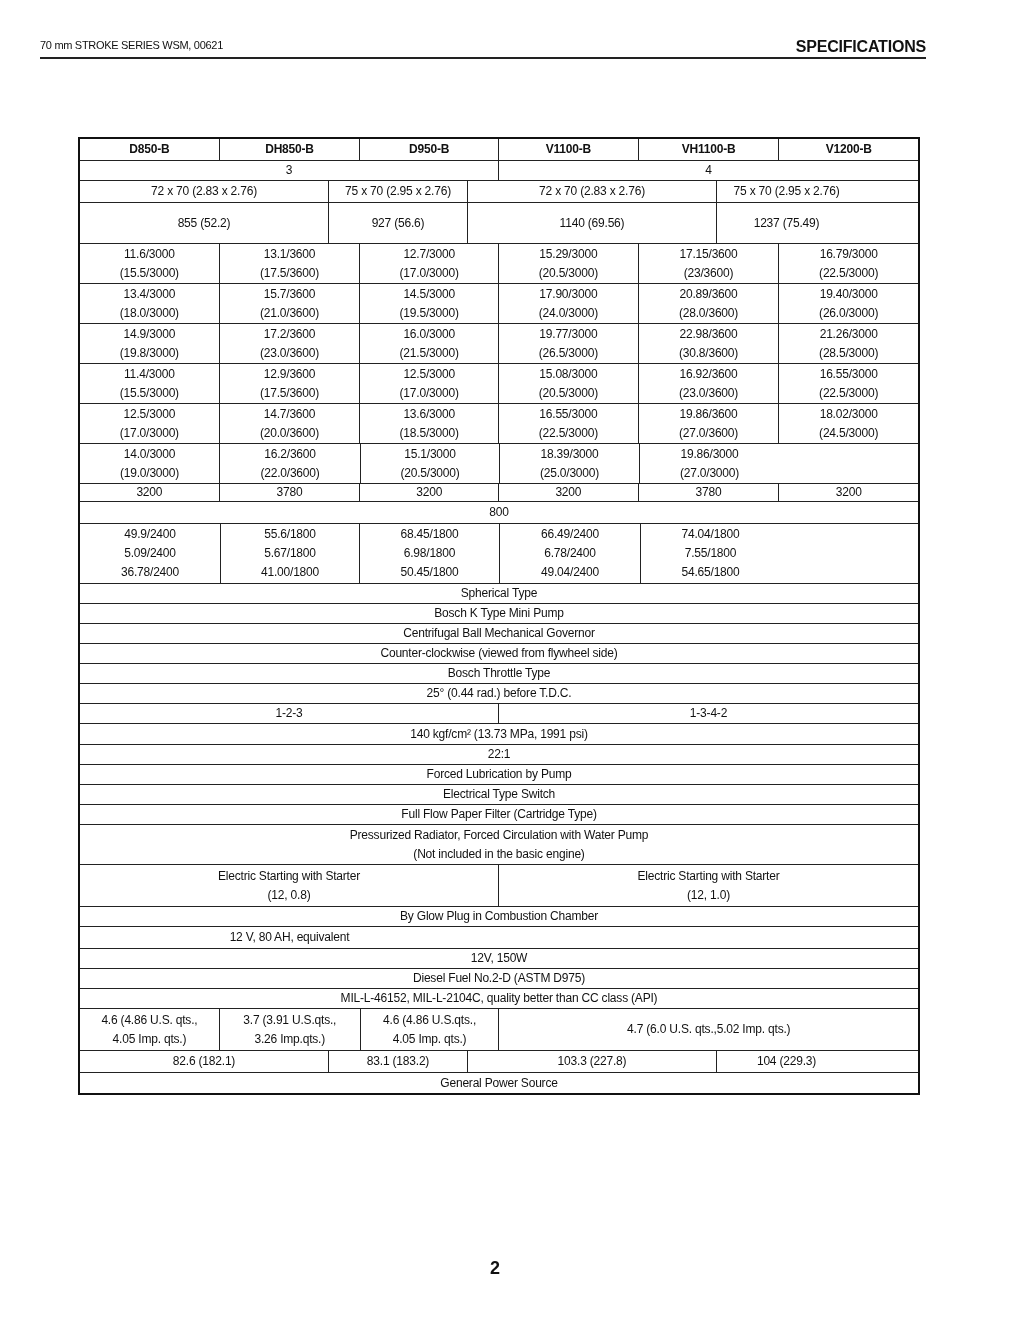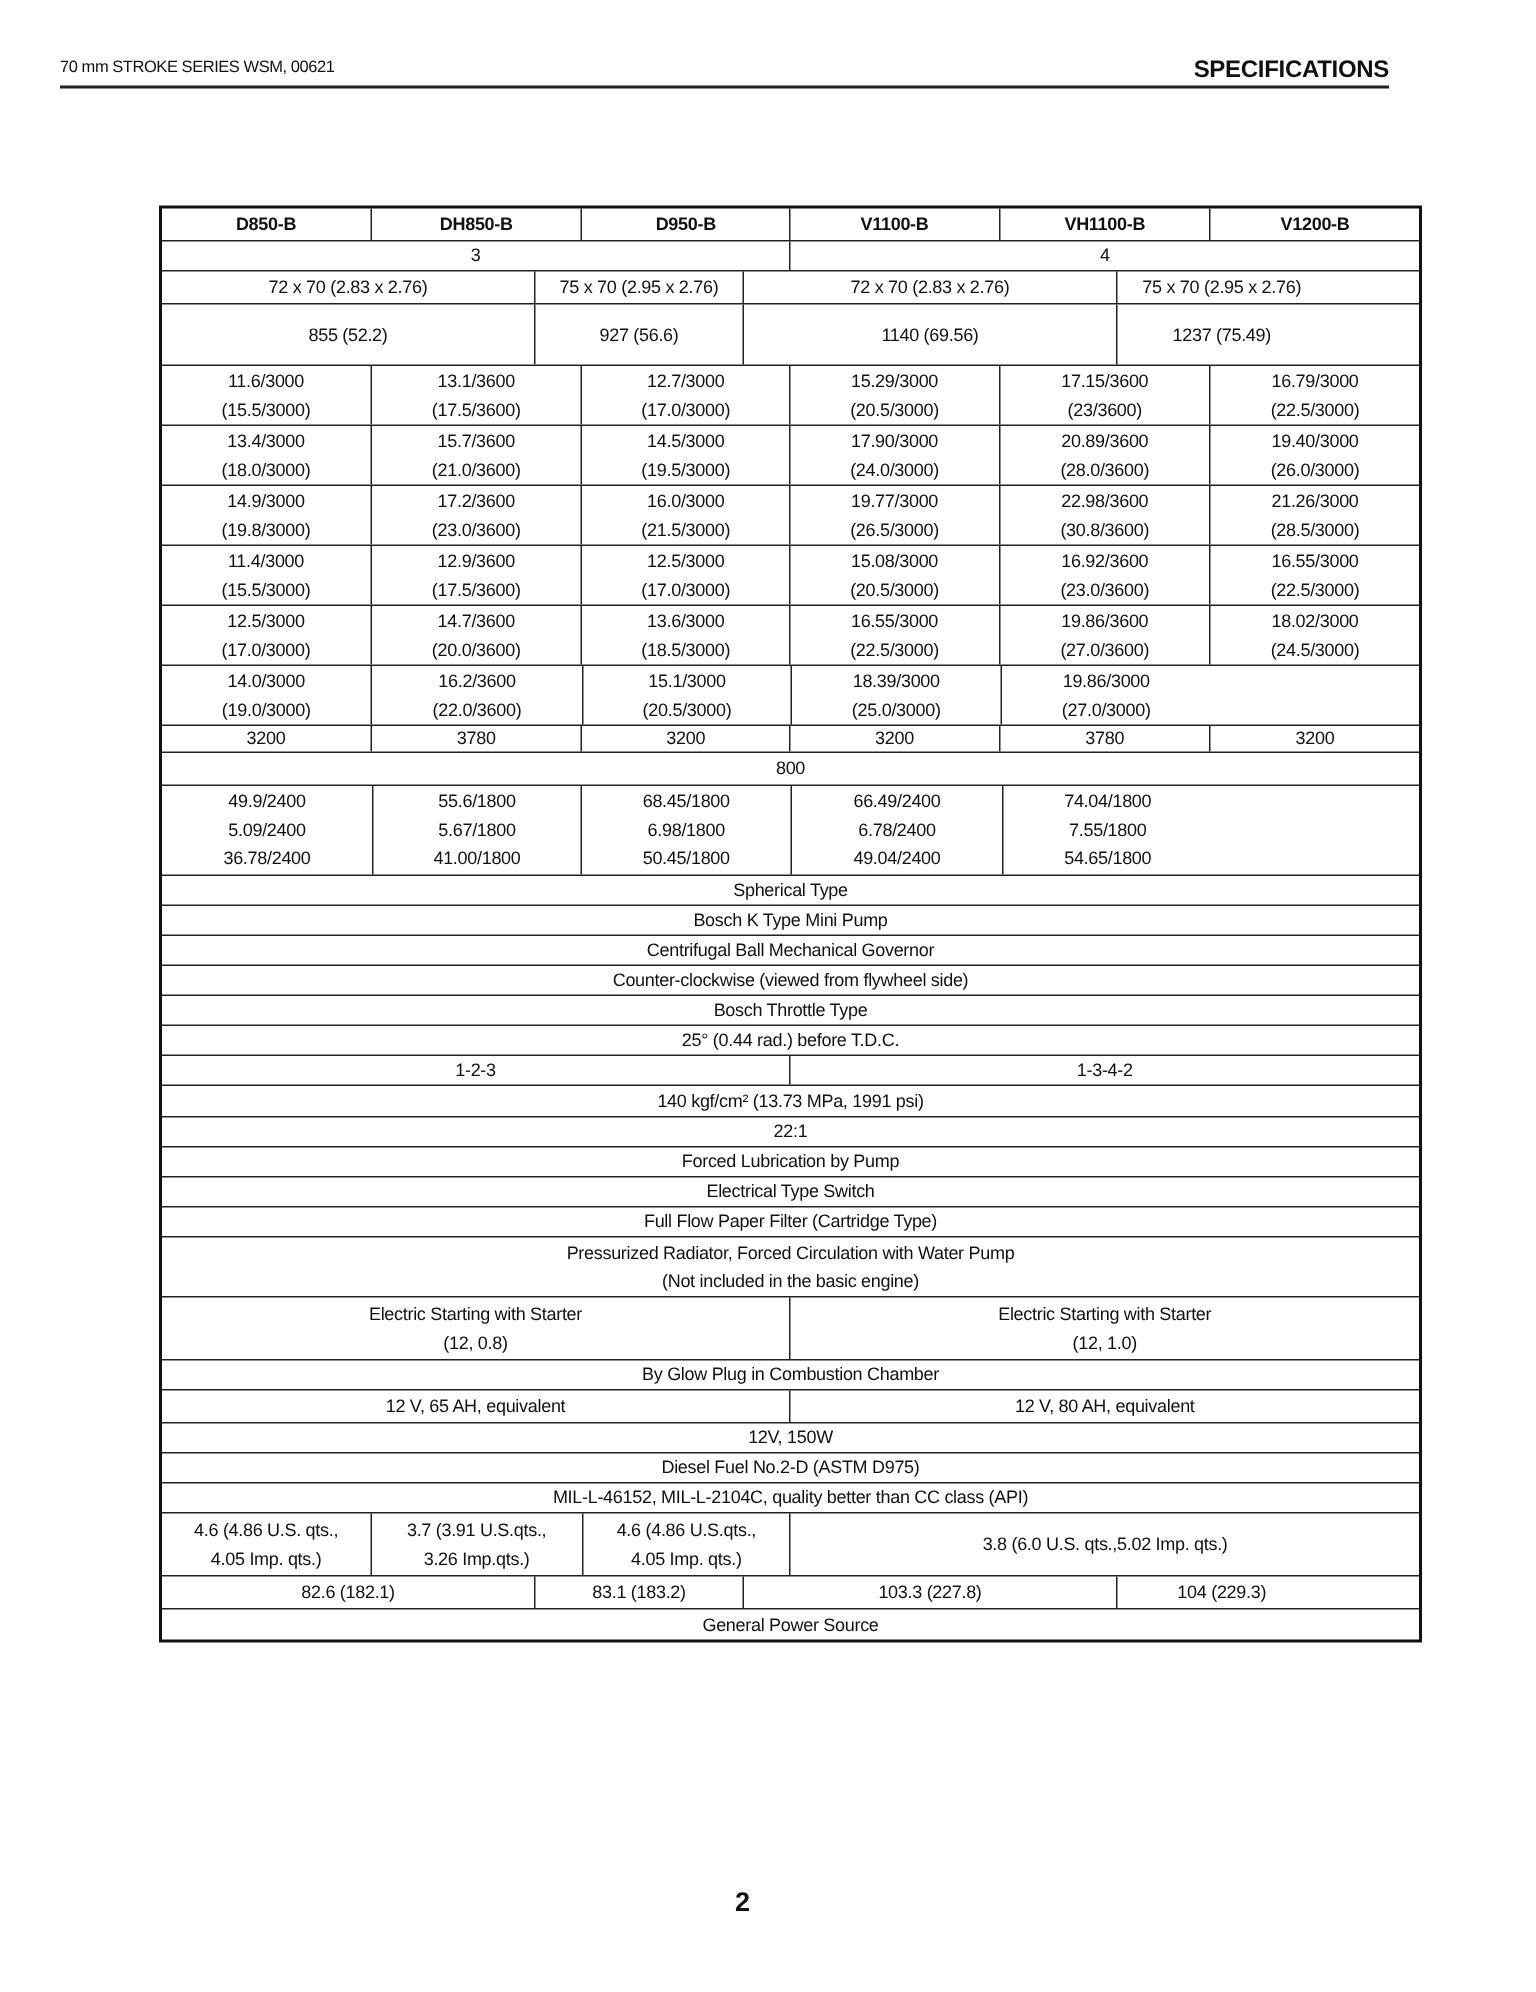--- a/index.html
+++ b/index.html
@@ -1,21 +1,21 @@
 <!DOCTYPE html>
 <html><head>
 <meta charset="utf-8">
 <style>
   html, body { margin:0; padding:0; background:#ffffff; }
   body { width:1024px; height:1328px; position:relative; overflow:hidden;
          font-family: "Liberation Sans", "DejaVu Sans", sans-serif; color:#111; }
   .hdr-left { position:absolute; left:40px; top:39px; font-size:11px; letter-spacing:-0.3px; }
   .hdr-right { position:absolute; right:98px; top:38px; font-size:16px; letter-spacing:-0.2px;font-weight:bold; }
   .hdr-rule { position:absolute; left:40px; width:886px; top:57px; height:2px; background:#222; }
-  .spec { position:absolute; left:78px; top:137px; width:842px; border:2px solid #111; box-sizing:border-box;margin-left:28px; }
+  .spec { position:absolute; left:78px; top:137px; width:842px; border:2px solid #111; box-sizing:border-box; }
   .row { display:flex; border-bottom:1.5px solid #222; box-sizing:border-box; }
   .row:last-child { border-bottom:none; }
   .cell { box-sizing:border-box; border-right:1.5px solid #222; display:flex; flex-direction:column;
           justify-content:center; align-items:center; text-align:center; font-size:12px; line-height:19px;
           letter-spacing:-0.2px; }
   .cell:last-child { border-right:none; }
   .w1 { width:140px; } .w2 { width:249px; } .w3 { width:419px; }
   .w6 { width:838px; }
   .w1b { width:141px; } .w1c { width:139px; }
   .b { font-weight:bold; }
@@ -299,21 +299,20 @@
       </div>
     <div class="cell w3">
         <span>Electric Starting with Starter</span>
         <span>(12, 1.0)</span>
       </div>
   </div>
   <div class="row" style="height:20px">
     <div class="cell w6">By Glow Plug in Combustion Chamber</div>
   </div>
   <div class="row" style="height:22px">
-    <div class="cell w3">12 V, 65 AH, equivalent</div>
     <div class="cell w3">12 V, 80 AH, equivalent</div>
   </div>
   <div class="row" style="height:20px">
     <div class="cell w6">12V, 150W</div>
   </div>
   <div class="row" style="height:20px">
     <div class="cell w6">Diesel Fuel No.2-D (ASTM D975)</div>
   </div>
   <div class="row" style="height:20px">
     <div class="cell w6">MIL-L-46152, MIL-L-2104C, quality better than CC class (API)</div>
@@ -325,21 +324,21 @@
       </div>
     <div class="cell w1b">
         <span>3.7 (3.91 U.S.qts.,</span>
         <span>3.26 Imp.qts.)</span>
       </div>
     <div class="cell w1c">
         <span>4.6 (4.86 U.S.qts.,</span>
         <span>4.05 Imp. qts.)</span>
       </div>
     <div class="cell w3">
-        <span>3.8 (6.0 U.S. qts.,5.02 Imp. qts.)</span>
+        <span>4.7 (6.0 U.S. qts.,5.02 Imp. qts.)</span>
       </div>
   </div>
   <div class="row" style="height:22px">
     <div class="cell w2">82.6 (182.1)</div>
     <div class="cell w1c">83.1 (183.2)</div>
     <div class="cell w2">103.3 (227.8)</div>
     <div class="cell w1c">104 (229.3)</div>
   </div>
   <div class="row" style="height:20px">
     <div class="cell w6">General Power Source</div>

